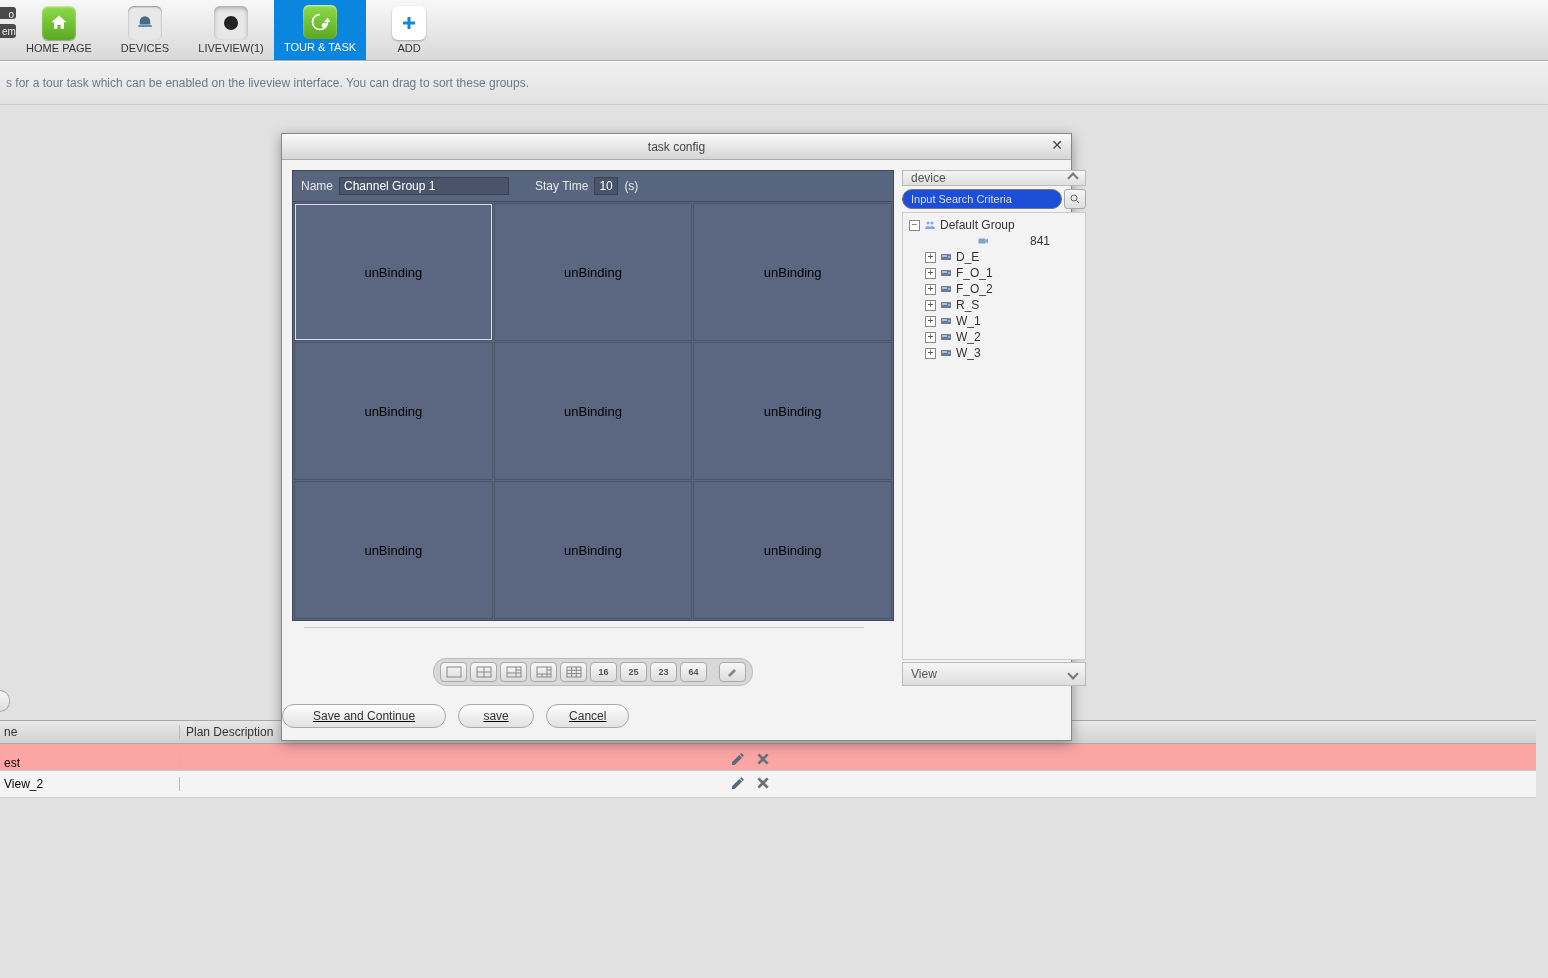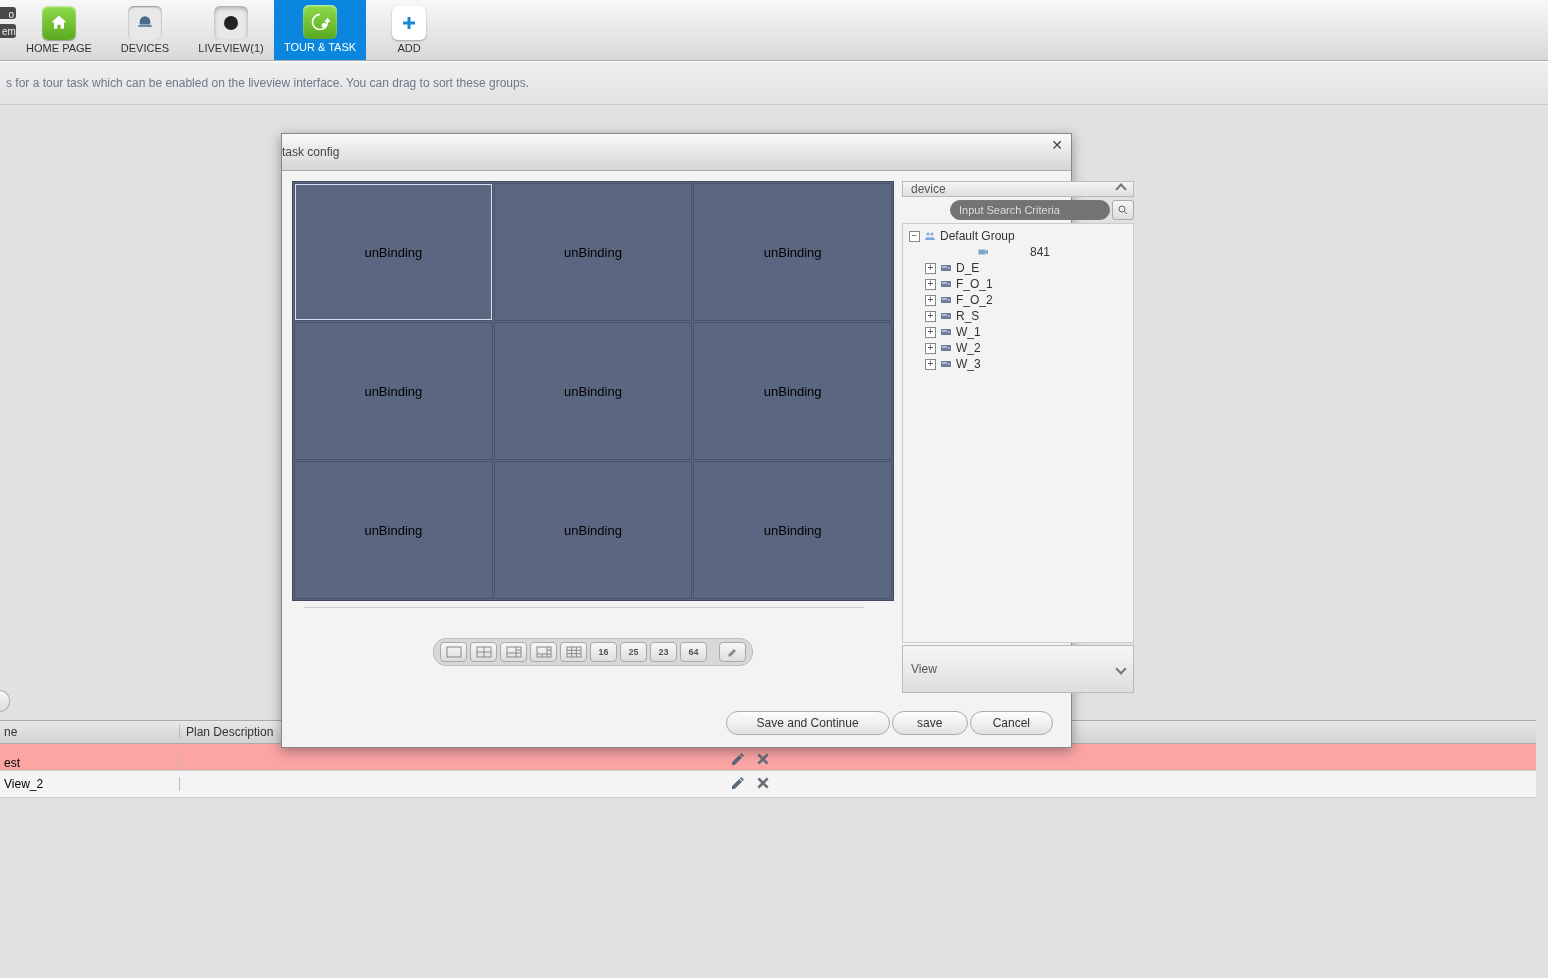--- a/index.html
+++ b/index.html
@@ -21,21 +21,21 @@
 .icon-add-box { background: #fff; border-radius: 8px; box-shadow: 0 1px 2px rgba(0,0,0,.3); }
 .icon-home-box svg, .icon-tour-box svg { fill: #fff; }
 .icon-add-box svg { fill: #1888d4; }
 .icon-devices-box svg { fill: #4a6a8a; }
 
 
 .info-strip { background: linear-gradient(#f0f0f0, #e2e2e2); border-top: 1px solid #fff; border-bottom: 1px solid #ccc; padding: 14px 6px; color: #6a7a8a; font-size: 12px; }
 
 
 .modal { position: absolute; left: 281px; top: 133px; width: 791px; background: #f3f3f3; border: 1px solid #888; box-shadow: 0 3px 12px rgba(0,0,0,.35); }
-.modal-title { background: linear-gradient(#fafafa, #d5d5d5); height: 37px; display: flex; align-items: center; position: relative; border-bottom: 1px solid #aaa; }
+.modal-title { background: linear-gradient(#fafafa, #d5d5d5); height: 26px; display: flex; align-items: center; justify-content: center; position: relative; border-bottom: 1px solid #aaa; }
 .modal-title span { color: #444; }
 .close-x { position: absolute; right: 6px; top: 4px; width: 16px; height: 16px; cursor: pointer; color: #444; font-size: 14px; line-height: 14px; text-align: center; }
 .modal-body { padding: 10px; display: flex; gap: 8px; }
 
 
 .left-panel { flex: none; width: 602px; }
 .param-row { background: #58657f; padding: 6px 8px; display: flex; align-items: center; gap: 6px; color: #e8e8e8; border: 1px solid #404a5e; border-bottom: none;}
 .param-row input { background: #49546b; border: 1px solid #3a4256; color: #fff; padding: 2px 4px; height: 18px; }
 .name-input { width: 170px; }
 .stay-input { width: 24px; }
@@ -46,37 +46,37 @@
 .layout-btn { width: 27px; height: 20px; background: linear-gradient(#f8f8f8, #ddd); border: 1px solid #aaa; border-radius: 4px; cursor: pointer; display:flex; align-items:center; justify-content:center; font-size:9px; color:#555; font-weight:bold;}
 .layout-btn svg { display:block; }
 .hr-sep { border: none; border-top: 1px solid #ccc; margin: 6px 0 0 12px; width: 560px;}
 
 
 .right-panel { flex: 1; display: flex; flex-direction: column; }
 .accordion-head { background: linear-gradient(#f6f6f6, #dedede); border: 1px solid #bbb; padding: 0 8px; display: flex; justify-content: space-between; align-items: center; color: #555; cursor: pointer; }
 .chev { border: solid #777; border-width: 0 2px 2px 0; padding: 3px; transform: rotate(-135deg); }
 .chev.down { transform: rotate(45deg); }
 .search-row { display: flex; margin: 3px 0; gap: 2px; }
-.search-input { flex: 1; background: #737373; color: #e0e0e0; border: 1px solid #777; border-radius: 10px; padding: 3px 8px; font-size: 11px; margin-left: 48px; }
+.search-input { flex: 1; background: #1d4ed8; color: #e0e0e0; border: 1px solid #777; border-radius: 10px; padding: 3px 8px; font-size: 11px; }
 .search-input::placeholder { color: #ddd; }
 .search-btn { width: 22px; background: linear-gradient(#f6f6f6,#ddd); border: 1px solid #aaa; border-radius: 3px; cursor: pointer; display:flex; align-items:center; justify-content:center;}
 .tree { flex: 1; background: #f3f3f3; border: 1px solid #ccc; padding: 4px; overflow: auto; min-height: 420px;}
 .tree-node { display: flex; align-items: center; gap: 3px; padding: 1px 0; color: #333; white-space: nowrap;}
 .tree-node.l1 { padding-left: 2px; }
 .tree-node.l2 { padding-left: 18px; gap: 40px; }
 .tree-node.l3 { padding-left: 18px; }
 .expander { width: 11px; height: 11px; border: 1px solid #888; display: inline-flex; align-items: center; justify-content: center; font-size: 10px; line-height: 8px; background: #fff; cursor: pointer; color:#555;}
 .tree-ico { width: 14px; height: 12px; }
 .folder-ico { fill: #6a7a9a; }
 .cam-ico { fill: #7aa5c8; }
 .grp-ico { fill: #7fa8e4;}
-.view-footer { background: linear-gradient(#f6f6f6, #dedede); border: 1px solid #bbb; padding: 16px 8px; display: flex; justify-content: space-between; align-items: center; color: #555; margin-top: 2px; cursor:pointer;}
-
-
-.btn-row { display: flex; justify-content: flex-end; gap: 2px; padding: 8px 18px 12px 0; }
+.view-footer { background: linear-gradient(#f6f6f6, #dedede); border: 1px solid #bbb; padding: 4px 8px; display: flex; justify-content: space-between; align-items: center; color: #555; margin-top: 2px; cursor:pointer;}
+
+
+.btn-row { display: flex; gap: 12px; padding: 8px 18px 12px 0; text-decoration: underline; }
 .app-btn { background: linear-gradient(#fdfdfd, #e2e2e2); border: 1px solid #aaa; border-radius: 13px; padding: 4px 22px; color: #333; cursor: pointer; min-width: 76px;}
 .app-btn.wide { padding: 4px 30px; }
 
 
 .bg-table { position: absolute; left: 0; top: 720px; right: 12px; }
 .bg-table-head { background: linear-gradient(#e8e8e8, #d2d2d2); border-top: 1px solid #aaa; border-bottom: 1px solid #aaa; display: flex; height: 24px; align-items: center; color: #333;}
 .bg-col1 { width: 180px; padding-left: 4px; border-right: 1px solid #bbb;}
 .bg-col2 { flex: 1; padding-left: 6px; border-right: 1px solid #bbb;}
 .bg-col3 { width: 812px; padding-left: 6px; }
 .bg-row { display: flex; height: 27px; align-items: center; border-bottom: 1px solid #ccc; }
@@ -170,20 +170,27 @@
   </div>
 </div>
 
 <div class="modal">
   <div class="modal-title">
     <span>task config</span>
     <div class="close-x">✕</div>
   </div>
   <div class="modal-body">
     <div class="left-panel">
+      <div class="param-row">
+        <span>Name</span>
+        <input class="name-input" value="Channel Group 1" style="">
+        <span style="margin-left:20px;">Stay Time</span>
+        <input class="stay-input" value="10" style="">
+        <span>(s)</span>
+      </div>
       <div class="grid-area">
         <div class="grid-cell selected">unBinding</div>
         <div class="grid-cell">unBinding</div>
         <div class="grid-cell">unBinding</div>
         <div class="grid-cell">unBinding</div>
         <div class="grid-cell">unBinding</div>
         <div class="grid-cell">unBinding</div>
         <div class="grid-cell">unBinding</div>
         <div class="grid-cell">unBinding</div>
         <div class="grid-cell">unBinding</div>

